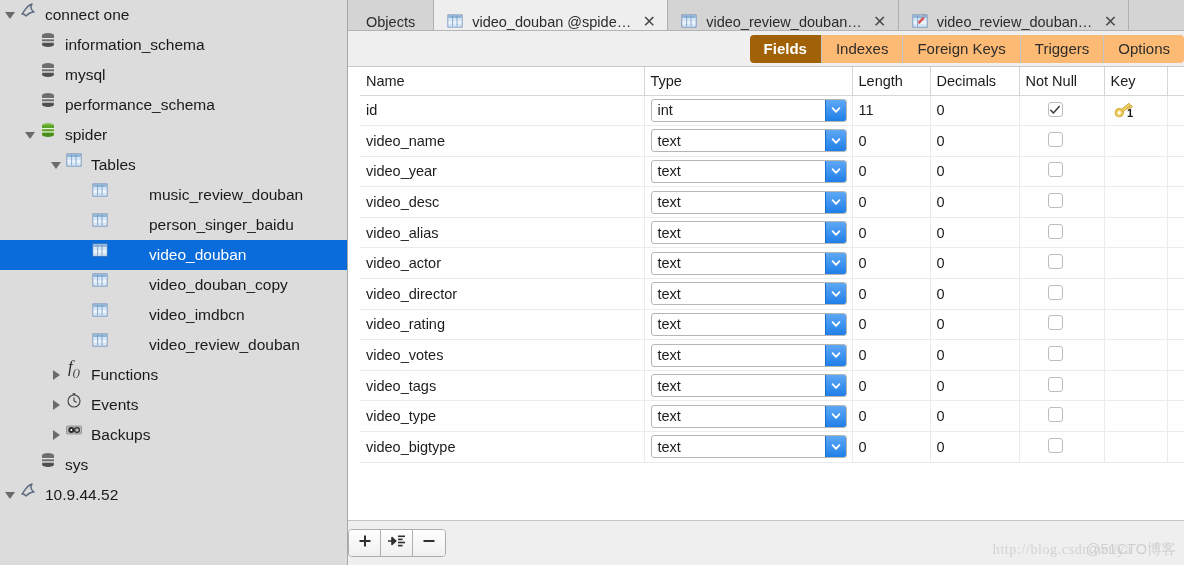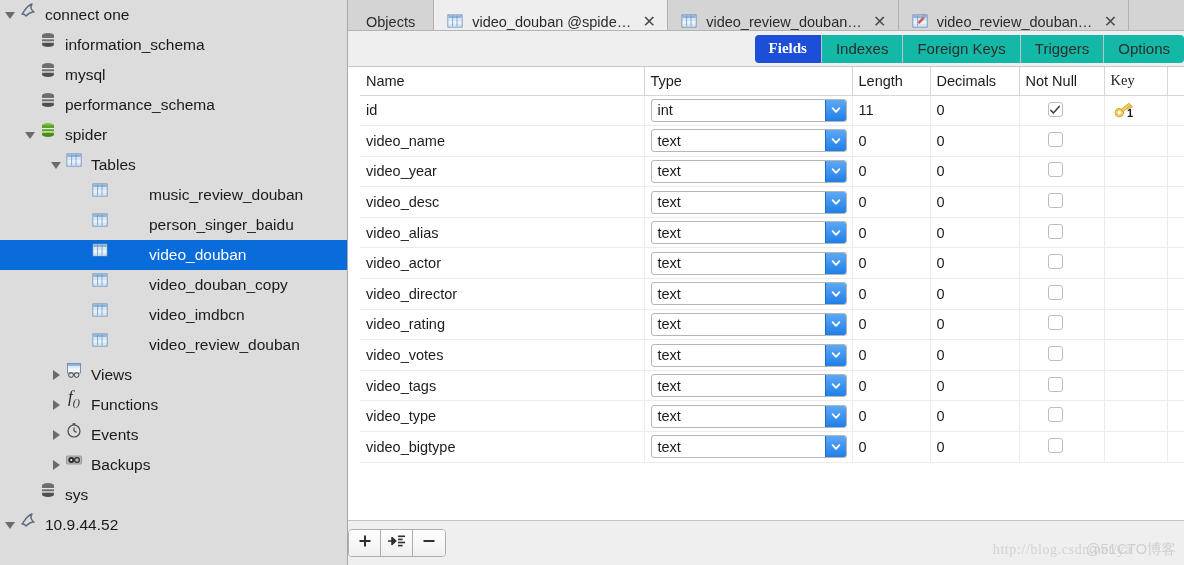--- a/index.html
+++ b/index.html
@@ -101,27 +101,27 @@
     display: flex; align-items: center; justify-content: flex-end;
     padding-right: 0;
   }
   .seg {
     display: flex; align-items: center; height: 28px;
     border-radius: 4px; overflow: hidden;
     margin-right: 0;
   }
   .segbtn {
     font-size: 15px; color: #2d2d2d;
-    background: #14b8a6;
+    background: #fdba74;
     border-right: 1px solid #c2c2c2;
     padding: 0 14px; height: 28px;
     display: flex; align-items: center;
     white-space: nowrap;
   }
-  .segbtn.active { background: #1d4ed8; color: #ffffff; font-weight: bold; font-family: Liberation Serif, serif; }
+  .segbtn.active { background: #a16207; color: #ffffff; font-weight: bold; }
   .segbtn:last-child { border-right: none; }
 
   
   #gridwrap { position: relative; background: #ffffff; height: 417px; overflow: hidden; }
   table.grid { border-collapse: collapse; width: 836px; table-layout: fixed; margin-left: 12px; }
   table.grid th {
     font-weight: normal;
     font-size: 14.5px;
     color: #1c1c1c;
     text-align: left;
@@ -148,21 +148,21 @@
   th.c-name   { width: 284px; }
   td.c-type   { width: 208px; padding-left: 2px; }
   th.c-type   { width: 208px; }
   td.c-len    { width: 78px; }
   th.c-len    { width: 78px; }
   td.c-dec    { width: 89px; }
   th.c-dec    { width: 89px; }
   td.c-nn     { width: 85px; }
   th.c-nn     { width: 85px; }
   td.c-key    { width: 63px; }
-  th.c-key    { width: 63px; font-family: Liberation Serif, serif; }
+  th.c-key    { width: 63px; }
   td.c-end    { width: 29px; }
   th.c-end    { width: 29px; border-right: none; }
 
   
   .combo {
     display: flex; align-items: stretch;
     height: 23px; width: 196px;
     border: 1px solid #b6b6b6;
     border-radius: 3px;
     background: #ffffff;
@@ -401,37 +401,20 @@
               <rect x="2" y="3" width="14" height="12" fill="#ffffff" stroke="#5f88b5" stroke-width="1"></rect>
               <rect x="2.5" y="3.5" width="13" height="2.6" fill="#8fb4d8"></rect>
               <rect x="2.5" y="6.1" width="13" height="2.9" fill="#d6e6f5"></rect>
               <rect x="2.5" y="9.0" width="13" height="2.9" fill="#eaf3fb"></rect>
               <rect x="2.5" y="11.9" width="13" height="2.6" fill="#d6e6f5"></rect>
               <line x1="6.6" y1="3.5" x2="6.6" y2="14.5" stroke="#6f97c4" stroke-width="0.8"></line>
               <line x1="11.0" y1="3.5" x2="11.0" y2="14.5" stroke="#6f97c4" stroke-width="0.8"></line>
             </svg>
           </span>
           <span class="lbl">video_review_douban</span>
-        </div>
-        <div class="tree-row ind2">
-          <span class="twisty">
-            <span class="tri-right"></span>
-          </span>
-          <span class="ico">
-            <svg width="18" height="18" viewBox="0 0 18 18" xmlns="http://www.w3.org/2000/svg">
-              <rect x="2.5" y="2.5" width="13" height="9.5" fill="#ffffff" stroke="#5f88b5" stroke-width="0.9"></rect>
-              <rect x="3" y="3" width="12" height="2.2" fill="#8fb4d8"></rect>
-              <rect x="3" y="5.2" width="12" height="2.2" fill="#dceaf7"></rect>
-              <rect x="3" y="7.4" width="12" height="2.2" fill="#eaf3fb"></rect>
-              <circle cx="6" cy="14" r="2.4" fill="none" stroke="#4a4a4a" stroke-width="1"></circle>
-              <circle cx="11.6" cy="14" r="2.4" fill="none" stroke="#4a4a4a" stroke-width="1"></circle>
-              <line x1="8.4" y1="13.6" x2="9.2" y2="13.6" stroke="#4a4a4a" stroke-width="1"></line>
-            </svg>
-          </span>
-          <span class="lbl">Views</span>
         </div>
         <div class="tree-row ind2">
           <span class="twisty">
             <span class="tri-right"></span>
           </span>
           <span class="ico">
             <span style="font-family:'Liberation Serif',serif;font-style:italic;font-size:17px;color:#2a2a2a;line-height:18px;">f<sub style="font-size:11px;">()</sub></span>
           </span>
           <span class="lbl">Functions</span>
         </div>

